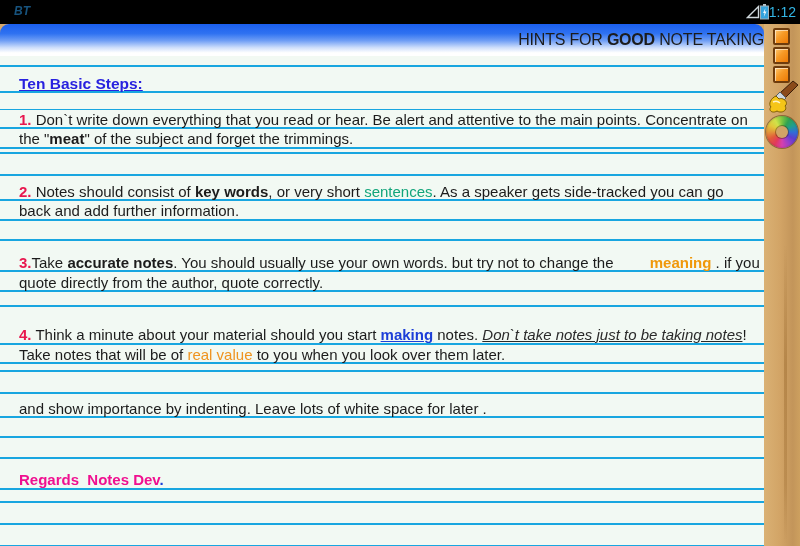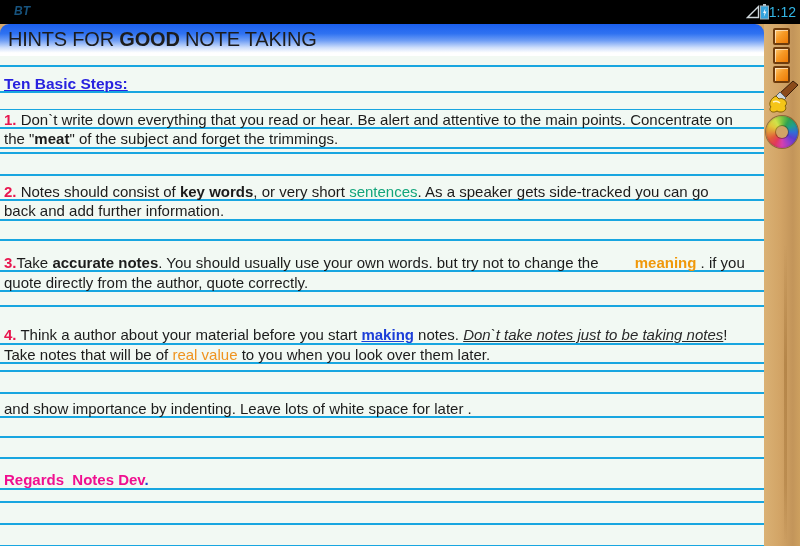--- a/index.html
+++ b/index.html
@@ -28,25 +28,25 @@
     background:conic-gradient(from -30deg,#cfe24a,#7cc53f,#2fa352,#1f9e8e,#2f6fd6,#5b3fd0,#9b3fc9,#d63fae,#e2395c,#e25a39,#e2953a,#e2c83a,#cfe24a);
     box-shadow:0 0 0 1px rgba(60,30,5,.45), inset 0 0 2px rgba(0,0,0,.3);}
   .wheel:after{content:"";position:absolute;left:10px;top:10px;width:12px;height:12px;border-radius:50%;
     background:#d2a466;box-shadow:0 0 0 1px rgba(60,30,5,.4);}
   .brush{position:absolute;left:2px;top:56px;}
 
   
   .panel{position:absolute;top:24px;left:0;width:764px;height:522px;border-radius:9px 9px 0 0;overflow:hidden;}
   .note-header{height:32px;
     background:linear-gradient(to bottom,#1a5eee 0%,#2f72f1 30%,#6f9ef5 52%,#cfdffb 74%,#ffffff 90%,#ffffff 100%);
-    text-align:left;font-size:20px;line-height:31px;color:#141414;letter-spacing:-0.2px;padding-left:8px;}
+    text-align:right;font-size:16px;line-height:31px;color:#141414;letter-spacing:-0.2px;padding-left:8px;}
   .paper{position:absolute;top:32px;left:0;right:0;bottom:0;
     background-color:#f2f9f3;
     background-image:repeating-linear-gradient(to bottom,transparent 0 9px,#18a6e0 9px 11px,transparent 11px 21.8px);}
-  .para{position:absolute;left:0;width:100%;box-sizing:border-box;padding-left:4px;
+  .para{position:absolute;left:0;width:100%;box-sizing:border-box;padding-left:19px;
     background-color:#f2f9f3;
     background-image:repeating-linear-gradient(to bottom,transparent 0 17.5px,#18a6e0 17.5px 19.5px);
     font-size:15px;line-height:19.5px;color:#1c1c1c;overflow:hidden;}
   .row{height:19.5px;white-space:pre;}
 
   .seg-plain{color:#1c1c1c;}
   .seg-num{color:#e8174f;font-weight:bold;}
   .seg-bold{color:#1c1c1c;font-weight:bold;}
   .seg-teal{color:#12a57b;text-align:right;}
   .seg-orange{color:#ef9420;}
@@ -93,21 +93,21 @@
         </div>
       <div class="para" style="top:125.5px;height:40px">
           <div class="row"><span class="seg-num">2.</span><span class="seg-plain"> Notes should consist of </span><span class="seg-bold">key words</span><span class="seg-plain">, or very short </span><span class="seg-teal">sentences</span><span class="seg-plain">. As a speaker gets side-tracked you can go</span></div>
           <div class="row"><span class="seg-plain">back and add further information.</span></div>
         </div>
       <div class="para" style="top:197px;height:40px">
           <div class="row"><span class="seg-num">3.</span><span class="seg-plain">Take </span><span class="seg-bold">accurate notes</span><span class="seg-plain">. You should usually use your own words. but try not to change the </span><span class="seg-orangebold">meaning</span><span class="seg-plain"> . if you</span></div>
           <div class="row"><span class="seg-plain">quote directly from the author, quote correctly.</span></div>
         </div>
       <div class="para" style="top:269px;height:40px">
-          <div class="row"><span class="seg-num">4.</span><span class="seg-plain"> Think a author about your material before you start </span><span class="seg-bluelink">making</span><span class="seg-plain"> notes. </span><span class="seg-italicu">Don`t take notes just to be taking notes</span><span class="seg-plain">!</span></div>
+          <div class="row"><span class="seg-num">4.</span><span class="seg-plain"> Think a minute about your material should you start </span><span class="seg-bluelink">making</span><span class="seg-plain"> notes. </span><span class="seg-italicu">Don`t take notes just to be taking notes</span><span class="seg-plain">!</span></div>
           <div class="row"><span class="seg-plain">Take notes that will be of </span><span class="seg-orange">real value</span><span class="seg-plain"> to you when you look over them later.</span></div>
         </div>
       <div class="para" style="top:343px;height:40px">
           <div class="row"><span class="seg-plain">and show importance by indenting. Leave lots of white space for later .</span></div>
         </div>
       <div class="para" style="top:413.5px;height:20px">
           <div class="row"><span class="seg-pink">Regards  Notes Dev</span><span class="seg-blue">.</span></div>
         </div>
     </div>
   </div>

